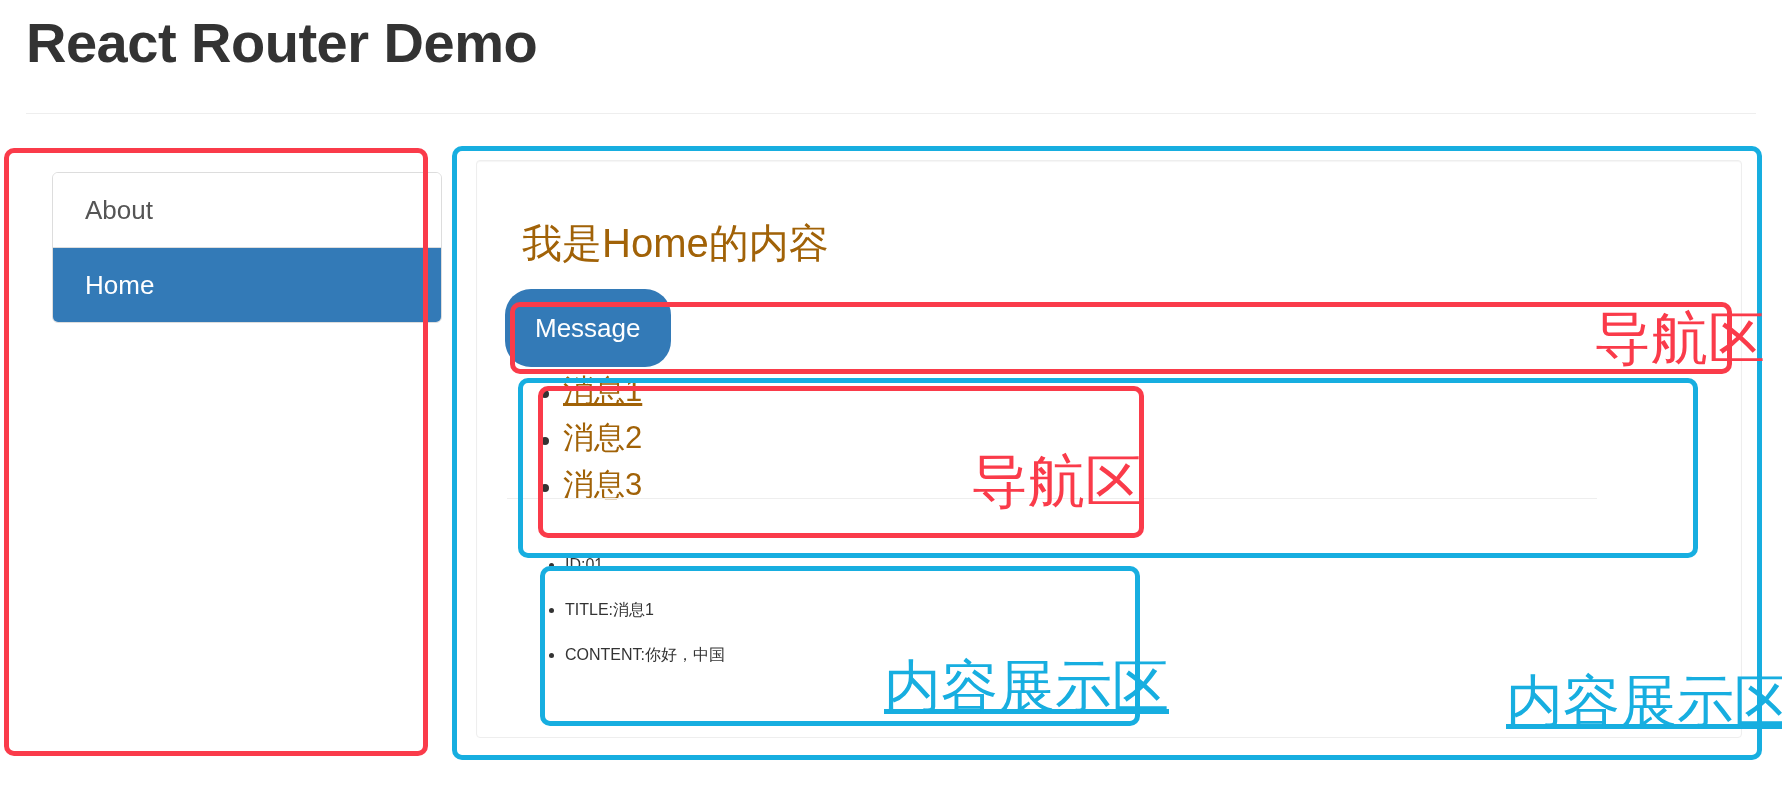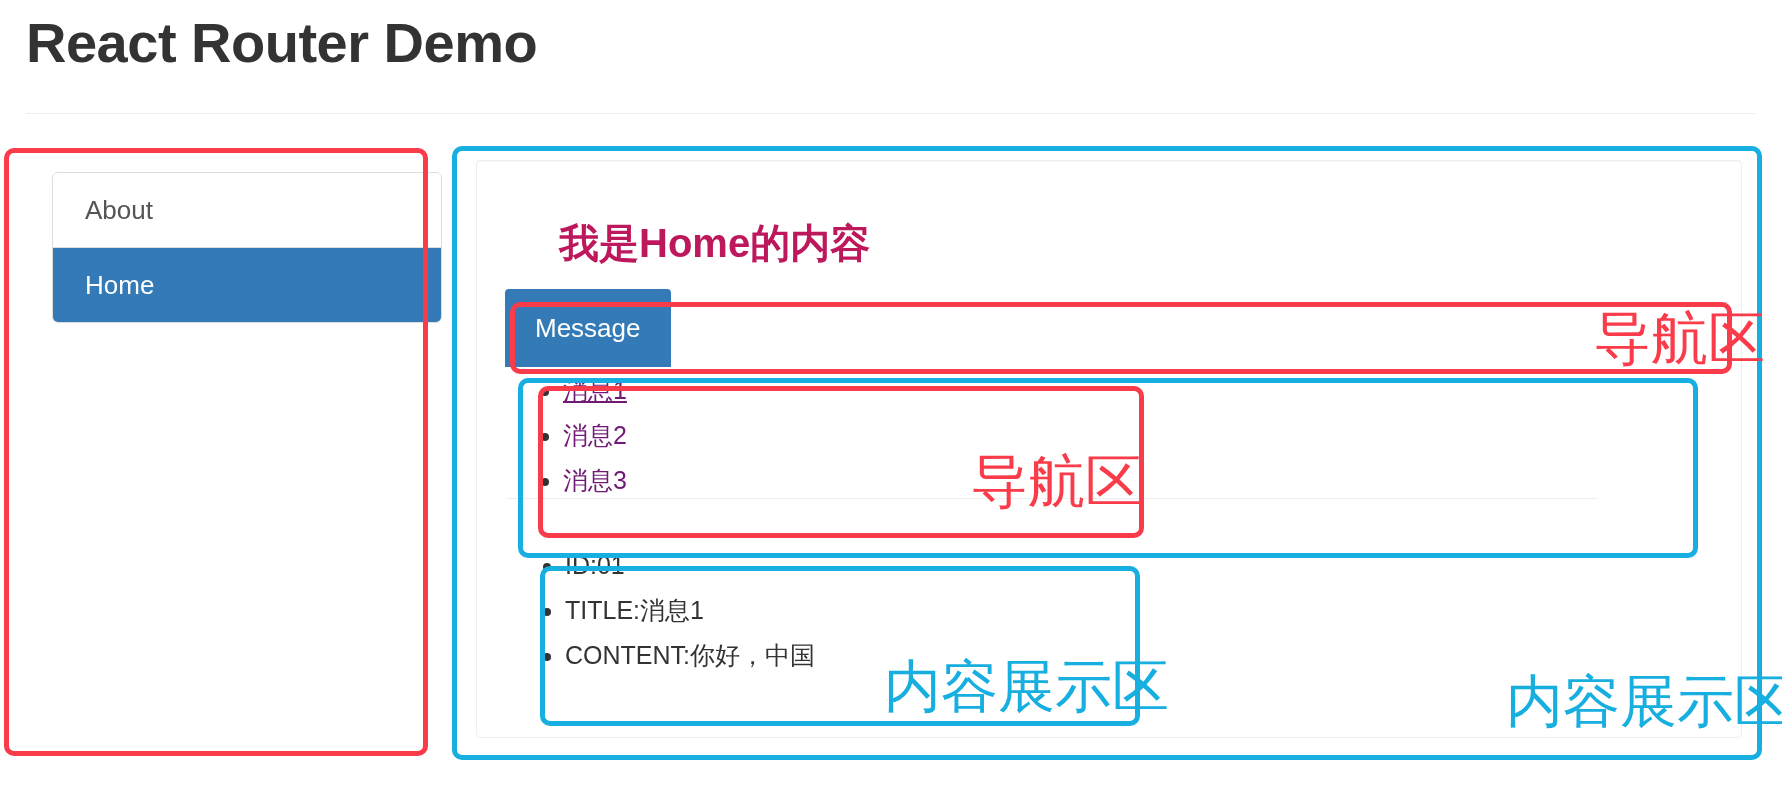--- a/index.html
+++ b/index.html
@@ -101,24 +101,23 @@
     background: #ffffff;
     border: 1px solid #eeeeee;
     border-radius: 4px;
   }
   #content-heading {
     position: absolute;
     left: 45px;
     top: 56px;
     font-size: 40px;
     line-height: 52px;
-    font-weight: bold;
-    color: #be185d;
-    white-space: nowrap;
-    margin-left: 37px;
+    font-weight: normal;
+    color: #a16207;
+    white-space: nowrap;
   }
 
   
   #tabs {
     position: absolute;
     left: 28px;
     top: 128px;
     display: flex;
     align-items: flex-end;
   }
@@ -132,42 +131,43 @@
     border-radius: 4px 4px 0 0;
     box-sizing: border-box;
     white-space: nowrap;
   }
   .tab.inactive { color: #555555; }
   .tab.active {
     background: #337ab7;
     color: #ffffff;
     font-weight: normal;
     padding: 22px 30px;
+    border-radius: 26px;
   }
 
   
   #message-list {
     position: absolute;
     left: 28px;
     top: 200px;
     width: 1100px;
     margin: 0;
     padding: 12px 0 12px 58px;
     list-style: disc;
   }
   #message-list li {
     font-size: 25px;
     line-height: 35px;
     margin-bottom: 10px;
     color: #333333;
   }
   #message-list a {
-    color: #701a75;
+    color: #a16207;
     text-decoration: none;
-    font-size: 25px;
+    font-size: 31px;
   }
   #message-list a.current { text-decoration: underline; }
 
   #detail-rule {
     position: absolute;
     left: 30px;
     top: 337px;
     width: 1090px;
     height: 1px;
     background: #eeeeee;
@@ -177,21 +177,21 @@
   #detail-list {
     position: absolute;
     left: 30px;
     top: 368px;
     width: 1000px;
     margin: 0;
     padding: 18px 0 18px 58px;
     list-style: disc;
   }
   #detail-list li {
-    font-size: 25px;
+    font-size: 16px;
     line-height: 36px;
     color: #333333;
     margin-bottom: 9px;
     white-space: nowrap;
   }
 
   
   .anno-box {
     position: absolute;
     box-sizing: border-box;
@@ -205,21 +205,21 @@
 
   .anno-label {
     position: absolute;
     font-size: 57px;
     line-height: 50px;
     font-weight: normal;
     white-space: nowrap;
     pointer-events: none;
   }
   .label-red { color: #fa3b4a; }
-  .label-blue { color: #17aee0; }
+  .label-blue { color: #17aee0; text-decoration: underline; }
 
   
   #anno-sidebar  { left: 4px;   top: 148px; width: 424px;  height: 608px; }
   #anno-content  { left: 452px; top: 146px; width: 1310px; height: 614px; }
   #anno-tabs     { left: 510px; top: 302px; width: 1222px; height: 72px; }
   #anno-msglist  { left: 538px; top: 386px; width: 606px;  height: 152px; }
   #anno-msglist-outer { left: 518px; top: 378px; width: 1180px; height: 180px; }
   #anno-detail   { left: 540px; top: 566px; width: 600px;  height: 160px; }
 
   #label-tabs     { left: 1594px; top: 313px; }

